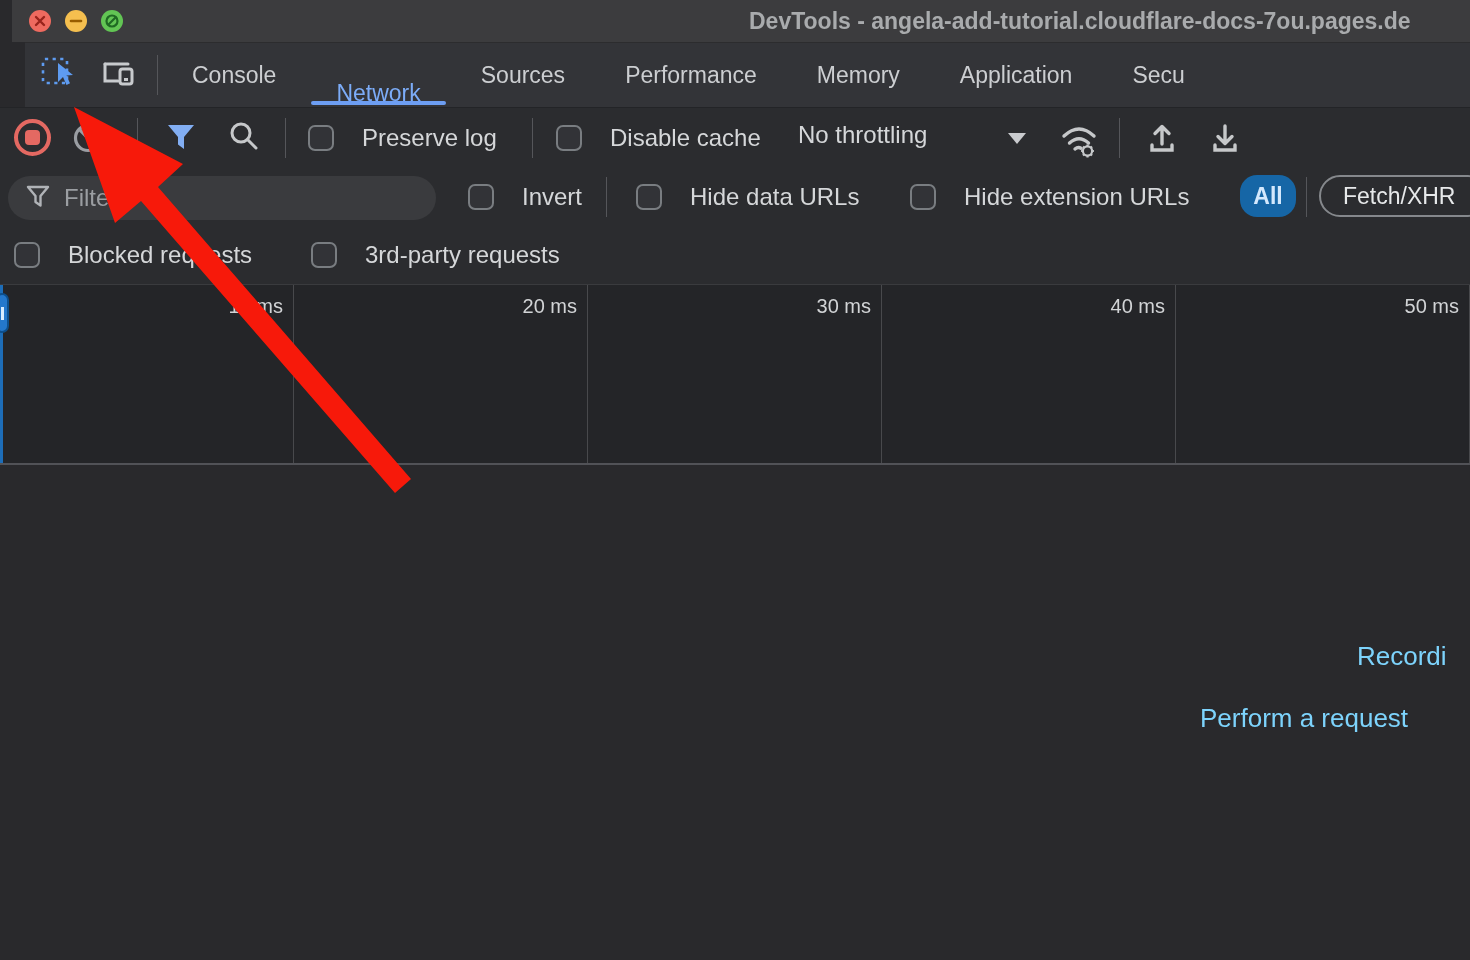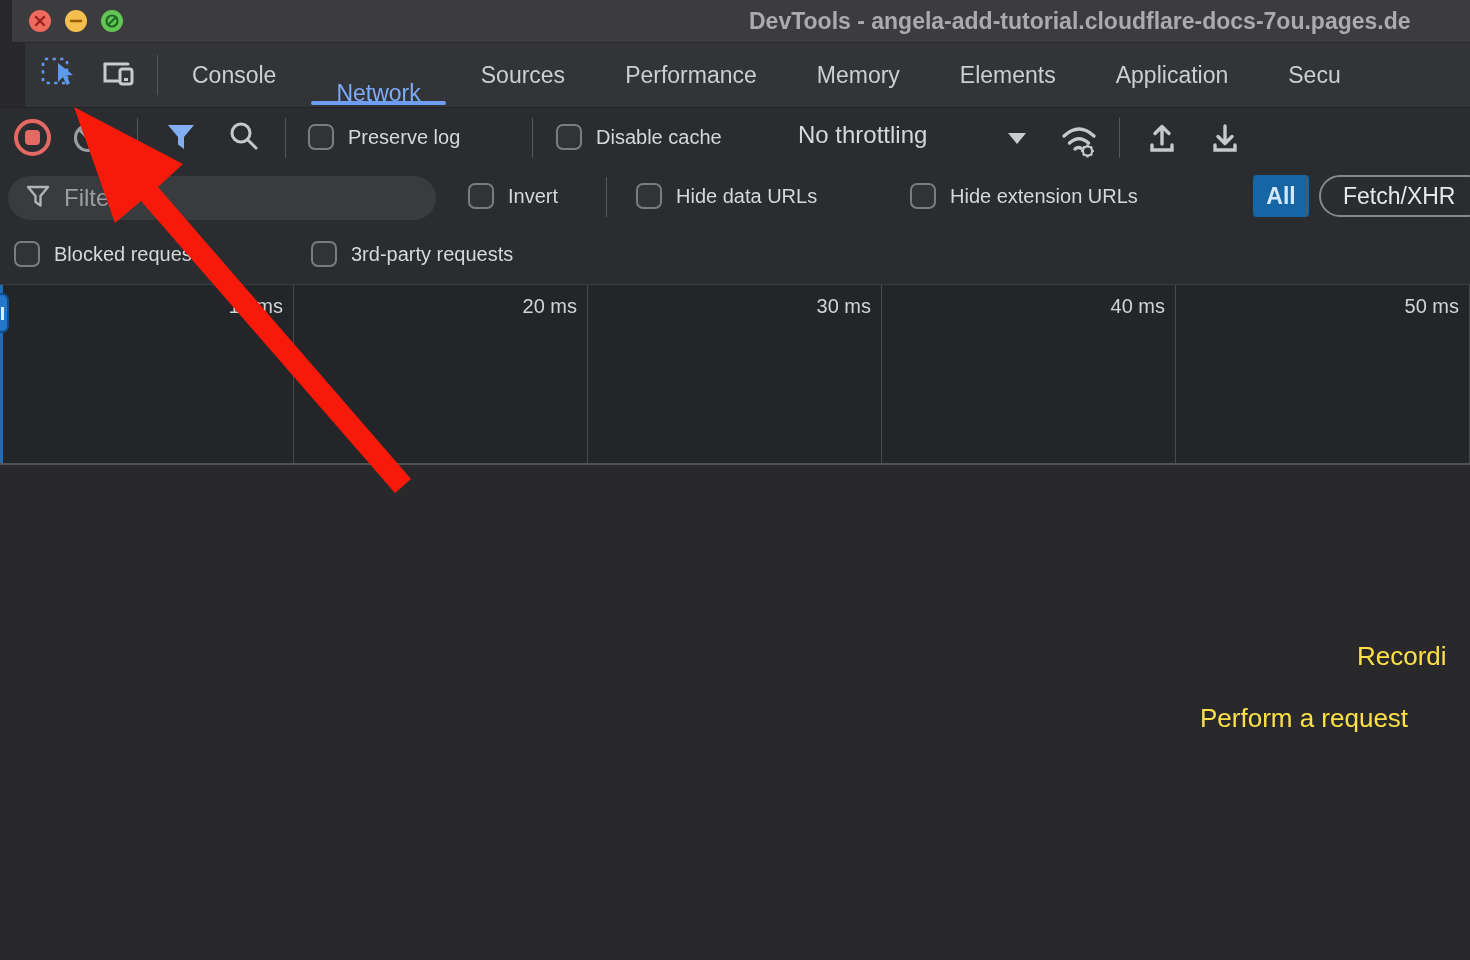--- a/index.html
+++ b/index.html
@@ -39,60 +39,60 @@
   #filter-row2 { position:absolute; left:0; top:227px; width:1470px; height:57px; background:#2b2c2f; }
 
   #net-toolbar .vsep { position:absolute; top:10px; }
 
   #record-btn { position:absolute; left:14px; top:11px; width:37px; height:37px;
                 border:4px solid #e46962; border-radius:50%;
                 display:flex; align-items:center; justify-content:center; }
   #record-btn .inner { width:15px; height:15px; border-radius:4px; background:#e46962; }
   #clear-btn { position:absolute; left:72px; top:14px; }
 
-  .check-group { position:absolute; display:flex; align-items:center; gap:14px;
-                 color:#d5d7d9; font-size:20px; white-space:nowrap; }
+  .check-group { position:absolute; display:flex; align-items:center; gap:28px;
+                 color:#d5d7d9; font-size:24px; white-space:nowrap; }
   .checkbox { width:26px; height:26px; border:2.5px solid #797d81; border-radius:7px;
               background:#323337; flex:0 0 auto; }
 
   #throttling-select { position:absolute; left:798px; top:13px; display:flex; align-items:flex-start;
                        color:#d5d7d9; font-size:24px; }
   #throttle-caret { position:absolute; left:1008px; top:25px; width:0; height:0;
                     border-left:9px solid transparent; border-right:9px solid transparent;
                     border-top:11px solid #c9cbce; }
 
   
   #filter-pill { position:absolute; left:8px; top:10px; width:428px; height:44px;
                  background:#3a3b3e; border-radius:22px; display:flex; align-items:center; padding:0 16px; }
   #filter-input { flex:1; background:transparent; border:none; outline:none;
                   font-family:"Liberation Sans", sans-serif; font-size:24px; color:#e8e8e8;
                   margin-left:12px; }
   #filter-input::placeholder { color:#9b9ea2; }
 
   #filter-row .vsep { position:absolute; top:11px; }
   #chip-all { position:absolute; left:1240px; top:9px; width:56px; height:42px;
-              background:#1666a6; border-radius:4px; color:#d3e8fd; font-size:23px; font-weight:700;
-              display:flex; align-items:center; justify-content:center;margin-left:13px; }
+              background:#1666a6; border-radius:17px; color:#d3e8fd; font-size:23px; font-weight:700;
+              display:flex; align-items:center; justify-content:center; }
   #chip-fetchxhr { position:absolute; left:1319px; top:9px; width:170px; height:42px;
                    border:2px solid #85888c; border-radius:21px; color:#e7e9ea; font-size:23px;
                    display:flex; align-items:center; padding-left:22px; white-space:nowrap; }
 
   
   #overview { position:absolute; left:0; top:284px; width:1470px; height:181px;
               background:#242528; border-top:1px solid #3a3b3e; border-bottom:2px solid #515257;
               display:flex; }
   .ov-col { width:294px; height:100%; border-right:1px solid #48494c;
             font-size:20px; color:#d2d4d6; text-align:right; padding:10px 10px 0 0; }
   #ov-handle-line { position:absolute; left:0; top:0; width:3px; height:100%; background:#1d6db8; }
   #ov-handle { position:absolute; left:-5px; top:8px; width:14px; height:40px;
                background:#2478cc; border:2px solid #0d4f8c; border-radius:7px; }
   #ov-handle .grip { position:absolute; left:4px; top:12px; width:3px; height:13px; background:#d8ecff; }
 
   
-  .empty-line { position:absolute; white-space:nowrap; font-size:26px; color:#fde047; }
+  .empty-line { position:absolute; white-space:nowrap; font-size:26px; color:#7dd3fc; }
   #empty-line1 { left:1357px; top:641px; }
   #empty-line2 { left:1200px; top:703px; }
 
   
   #arrow-overlay { position:absolute; left:0; top:0; width:1470px; height:960px;
                    pointer-events:none; z-index:60; }
 </style>
 </head>
 <body>
 
@@ -143,23 +143,20 @@
       <span>Network</span>
     </div>
   <div class="tab">
       <span>Sources</span>
     </div>
   <div class="tab">
       <span>Performance</span>
     </div>
   <div class="tab">
       <span>Memory</span>
-    </div>
-  <div class="tab">
-      <span>Elements</span>
     </div>
   <div class="tab">
       <span>Application</span>
     </div>
   <div class="tab">
       <span>Secu</span>
     </div>
 </div>
 
 <div id="net-toolbar">

